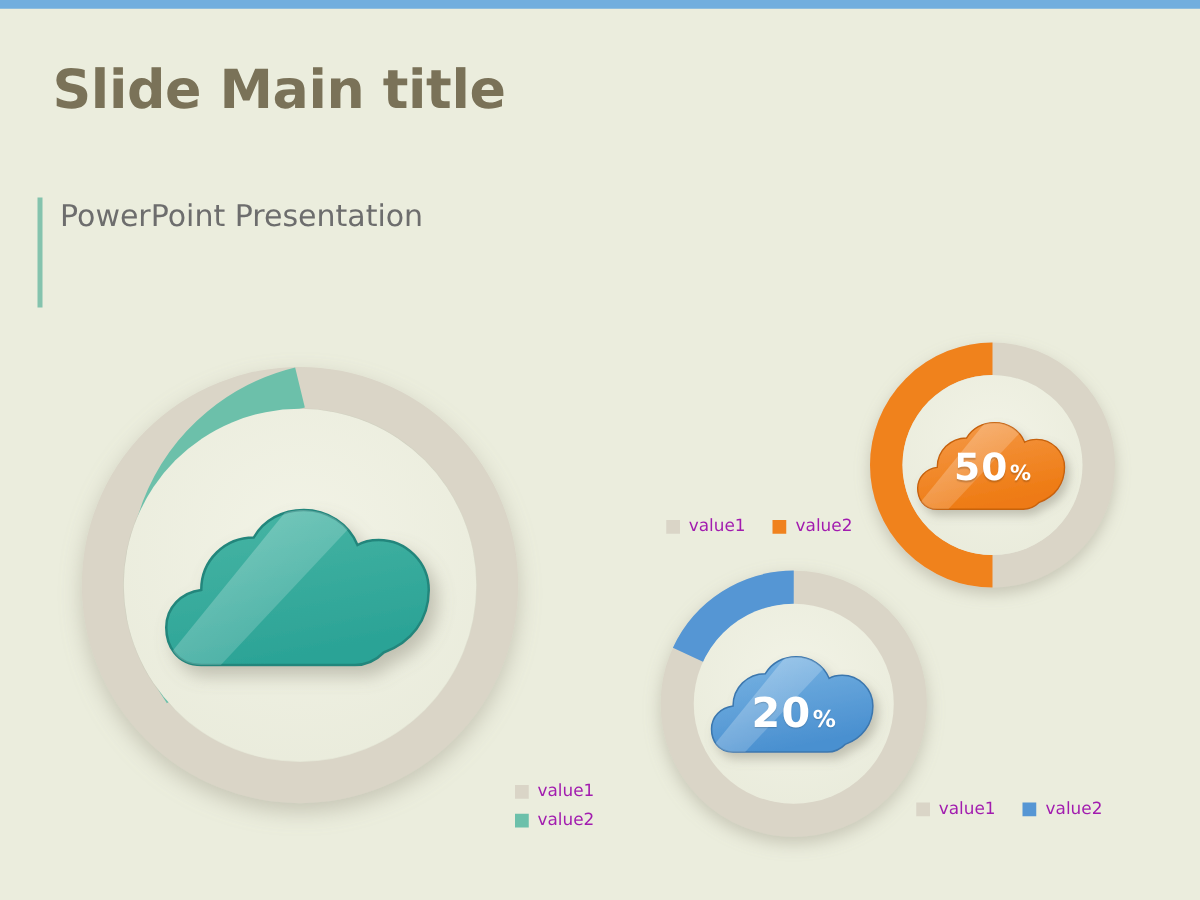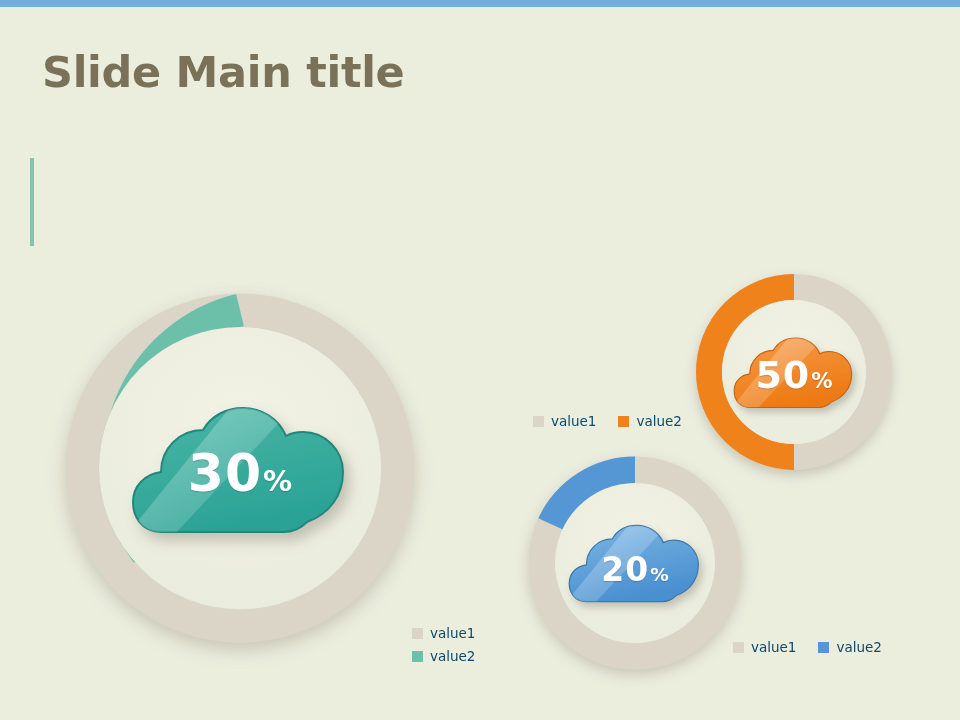--- a/index.html
+++ b/index.html
@@ -115,21 +115,21 @@
   .pct-text .unit {
     font-size: 0.56em;
     letter-spacing: 0;
     margin-left: 1px;
   }
 
   
   .legend {
     position: absolute;
     font-size: 13.5px;
-    color: #0c4a6e;
+    color: #a21caf;
   }
   .legend.vertical .legend-item { display: flex; align-items: center; margin-bottom: 9px; }
   .legend.horizontal { display: flex; align-items: center; }
   .legend.horizontal .legend-item { display: flex; align-items: center; margin-right: 22px; }
   .legend .swatch {
     width: 11px;
     height: 11px;
     margin-right: 7px;
     flex: 0 0 auto;
     display: inline-block;
@@ -139,20 +139,21 @@
 </head>
 <body>
 
 <div id="slide">
 
   <div id="top-bar"></div>
 
   <div id="main-title">Slide Main title</div>
 
   <div id="body-block">
+    <div id="body-heading">PowerPoint Presentation</div>
   </div>
 
   <div class="donut" id="donut-green" style="left:40px; top:268px; width:400px; height:400px;">
     <svg width="400" height="400" viewBox="0 0 400 400">
       <defs>
         <filter id="ringShadowG" x="-30%" y="-30%" width="160%" height="170%">
           <feDropShadow dx="0" dy="7" stdDeviation="9" flood-color="#9a9684" flood-opacity="0.45"></feDropShadow>
         </filter>
         <radialGradient id="innerDishG" cx="50%" cy="38%" r="70%">
           <stop offset="0%" stop-color="#f2f3e6"></stop>
@@ -191,23 +192,20 @@
           <g filter="url(#cloudShadowG)">
             <path d="M30 128 C10 128 2 112 2 98 C2 82 14 70 30 68 C30 44 49 26 72 26
                      C80 12 95 4 112 4 C131 4 148 15 155 32 C160 29 166 28 172 28
                      C194 28 212 46 212 68 C212 92 198 110 176 118 C170 124 162 128 153 128 Z" fill="url(#cloudBodyG)" stroke="#23867c" stroke-width="2"></path>
           </g>
           <g clip-path="url(#cloudClipG)">
             <polygon points="-20,150 110,-10 175,-10 25,150" fill="url(#cloudGlossG)"></polygon>
           </g>
         </svg>
       </div>
-      <div class="pct-text" style="font-size:52px; margin-top:4px;">
-        <span>30</span><span class="unit">%</span>
-      </div>
     </div>
   </div>
 
   <div class="legend vertical" id="legend-green" style="left:412px; top:627px;">
     <div class="legend-item">
       <span class="swatch" style="background:#dad5c7;"></span>
       <span class="legend-label">value1</span>
     </div>
     <div class="legend-item">
       <span class="swatch" style="background:#6cc0aa;"></span>
@@ -258,21 +256,21 @@
           <g filter="url(#cloudShadowO)">
             <path d="M30 128 C10 128 2 112 2 98 C2 82 14 70 30 68 C30 44 49 26 72 26
                      C80 12 95 4 112 4 C131 4 148 15 155 32 C160 29 166 28 172 28
                      C194 28 212 46 212 68 C212 92 198 110 176 118 C170 124 162 128 153 128 Z" fill="url(#cloudBodyO)" stroke="#c6620c" stroke-width="2"></path>
           </g>
           <g clip-path="url(#cloudClipO)">
             <polygon points="-20,150 110,-10 175,-10 25,150" fill="url(#cloudGlossO)"></polygon>
           </g>
         </svg>
       </div>
-      <div class="pct-text" style="font-size:38px; margin-top:2px;">
+      <div class="pct-text" style="font-size:30px; margin-top:2px;">
         <span>50</span><span class="unit">%</span>
       </div>
     </div>
   </div>
 
   <div class="legend horizontal" id="legend-orange" style="left:533px; top:415px;">
     <div class="legend-item">
       <span class="swatch" style="background:#dad5c7;"></span>
       <span class="legend-label">value1</span>
     </div>

